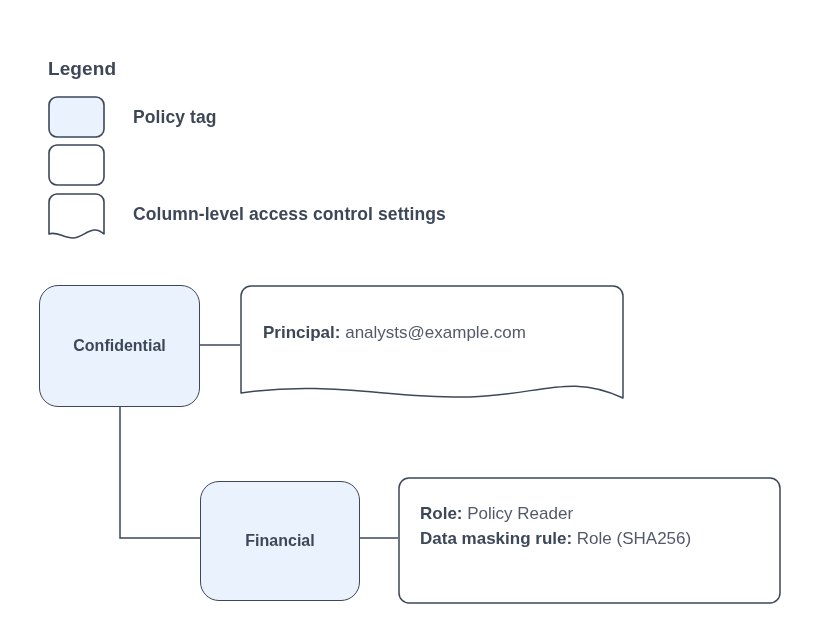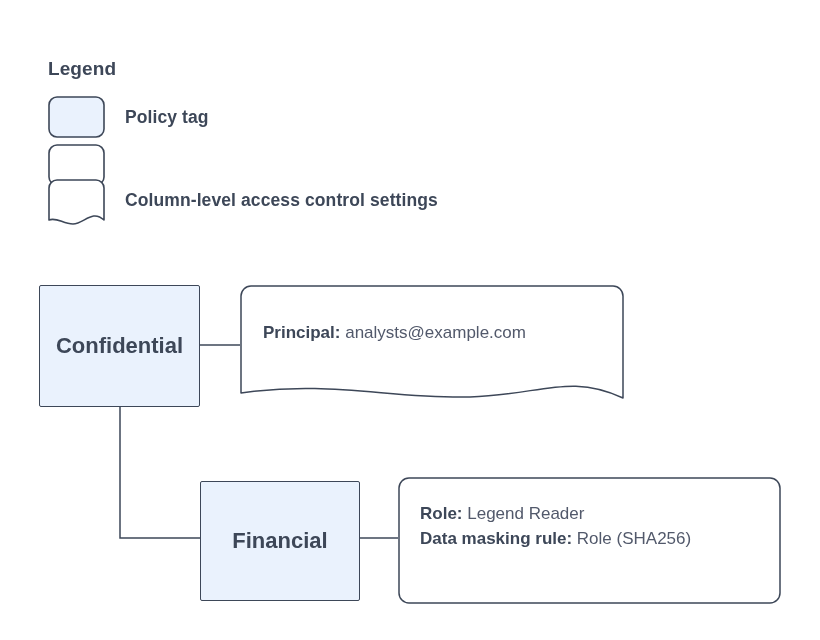--- a/index.html
+++ b/index.html
@@ -38,42 +38,42 @@
     align-items: center;
   }
   .legend-swatch {
     position: relative;
     width: 57px;
     height: 42px;
     flex: 0 0 auto;
   }
   .legend-swatch svg { display: block; }
   .legend-label {
-    margin-left: 20px;
+    margin-left: 28px;
     font-size: 17.5px;
     font-weight: bold;
     color: #3d4758;
     white-space: nowrap;
     letter-spacing: 0.1px;
   }
   #legend-row-0 { top: 96px; }
   #legend-row-1 { top: 144px; }
-  #legend-row-2 { top: 179px; }
+  #legend-row-2 { top: 193px; }
 
   
   .node-tag {
     position: absolute;
     box-sizing: border-box;
     background: #eaf2fd;
     border: 1.6px solid #3d4758;
-    border-radius: 2px;
+    border-radius: 19px;
     display: flex;
     align-items: center;
     justify-content: center;
-    font-size: 22px;
+    font-size: 16px;
     font-weight: bold;
     color: #3d4758;
   }
   #node-confidential {
     left: 39px;
     top: 285px;
     width: 161px;
     height: 122px;
   }
   #node-financial {
@@ -203,21 +203,21 @@
 
   <div class="detail-box" id="detail-financial">
     <div class="shape">
       <svg width="383" height="127" viewBox="0 0 383 127">
         <rect x="1" y="1" width="381" height="125" rx="10" ry="10" fill="#ffffff" stroke="#3d4758" stroke-width="1.5"></rect>
       </svg>
     </div>
     <div class="detail-lines">
       <div>
         <span class="k">Role:</span>
-        <span>Legend Reader</span>
+        <span>Policy Reader</span>
       </div>
       <div>
         <span class="k">Data masking rule:</span>
         <span>Role (SHA256)</span>
       </div>
     </div>
   </div>
 
 </div>
 

